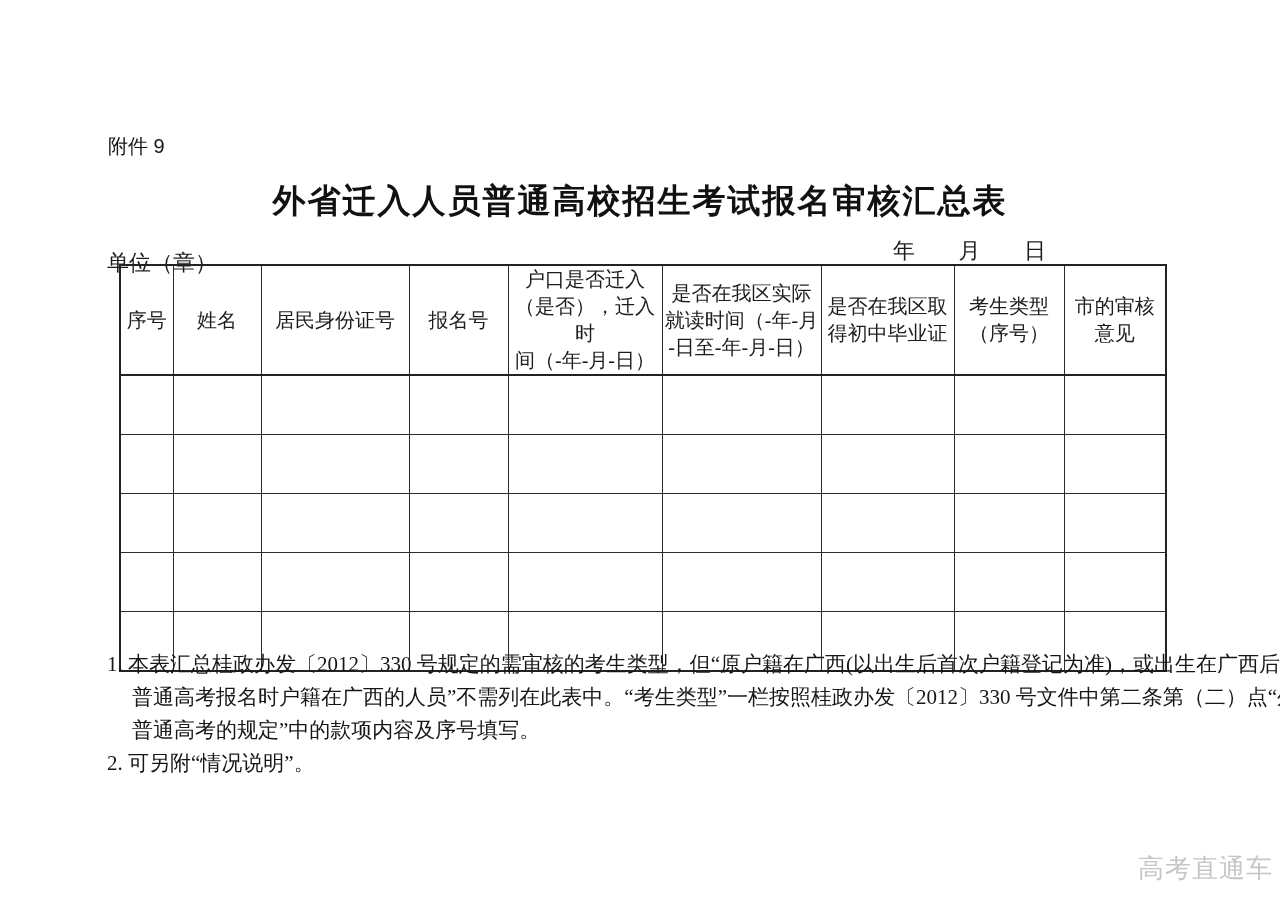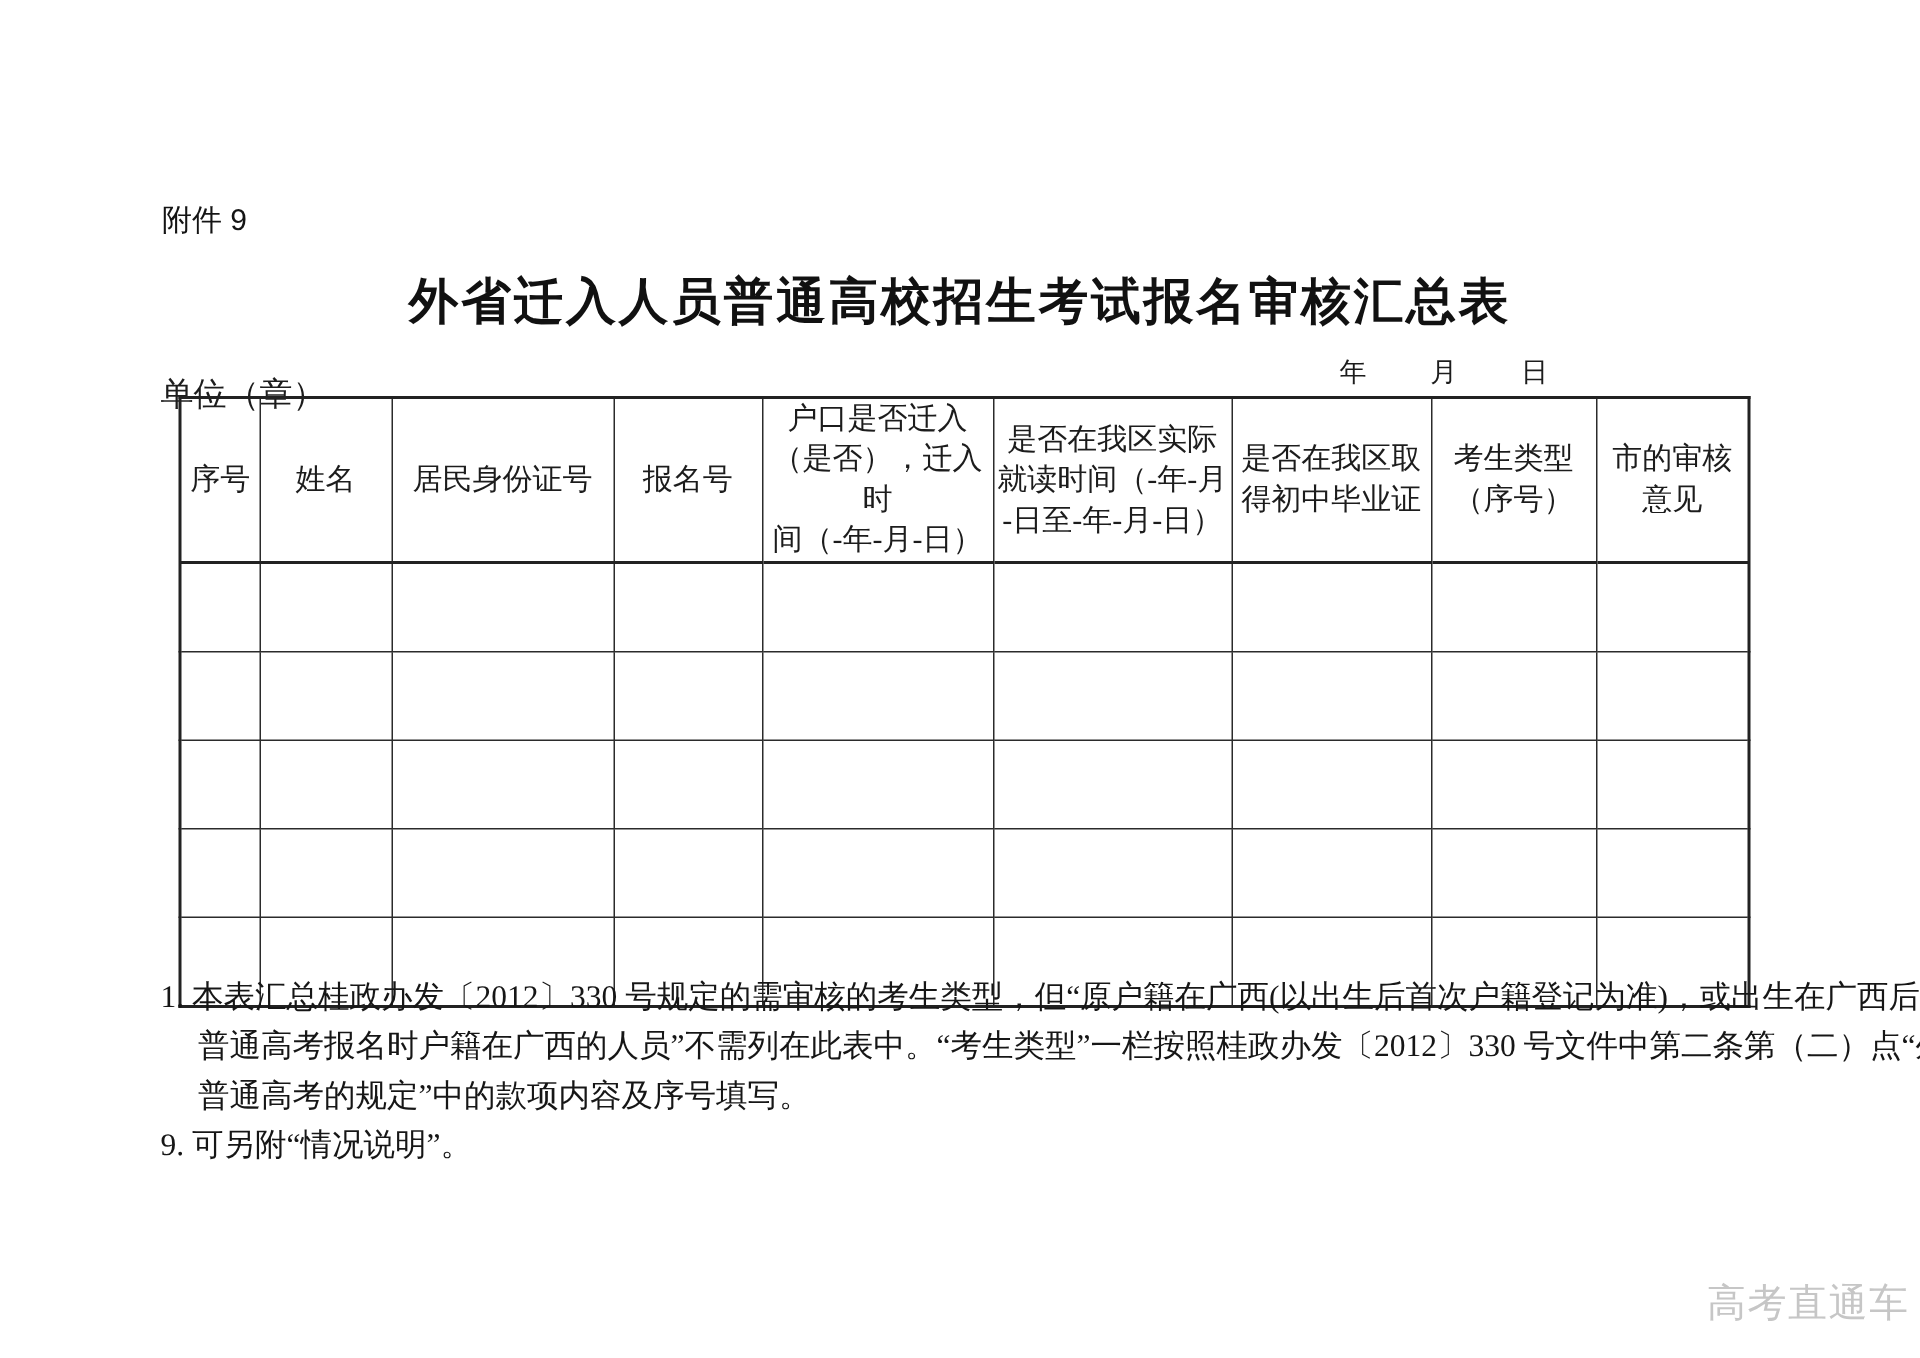--- a/index.html
+++ b/index.html
@@ -24,21 +24,21 @@
     font-family: "DejaVu Serif", cursive;
     color: #111;
   }
   .unit-label {
     position: absolute; left: 107px; top: 236px;
     font-size: 22px;
     margin-top: 12px;
   }
   .date-line {
     position: absolute; left: 893px; top: 236px;
-    font-size: 18px;
+    font-size: 22px;
   }
   .date-line span + span { margin-left: 38px; }
 
   table.review-table {
     position: absolute; left: 119px; top: 264px;
     width: 1046px;
     border-collapse: collapse;
     table-layout: fixed;
     border: 2px solid #222;
   }
@@ -188,16 +188,16 @@
         <td></td>
         <td></td>
       </tr>
     </tbody>
 </table>
 
 <div class="notes" id="notes-block">
     <div class="note-line">1. 本表汇总桂政办发〔2012〕330 号规定的需审核的考生类型，但“原户籍在广西(以出生后首次户籍登记为准)，或出生在广西后户籍迁出又迁回广西，</div>
     <div class="note-line indent">普通高考报名时户籍在广西的人员”不需列在此表中。“考生类型”一栏按照桂政办发〔2012〕330 号文件中第二条第（二）点“外来人员在广西参加</div>
     <div class="note-line indent">普通高考的规定”中的款项内容及序号填写。</div>
-    <div class="note-line">9. 可另附“情况说明”。</div>
+    <div class="note-line">2. 可另附“情况说明”。</div>
   </div>
 
 <div class="watermark" style="color: rgb(198, 198, 198);">高考直通车</div>
 
 </body></html>

